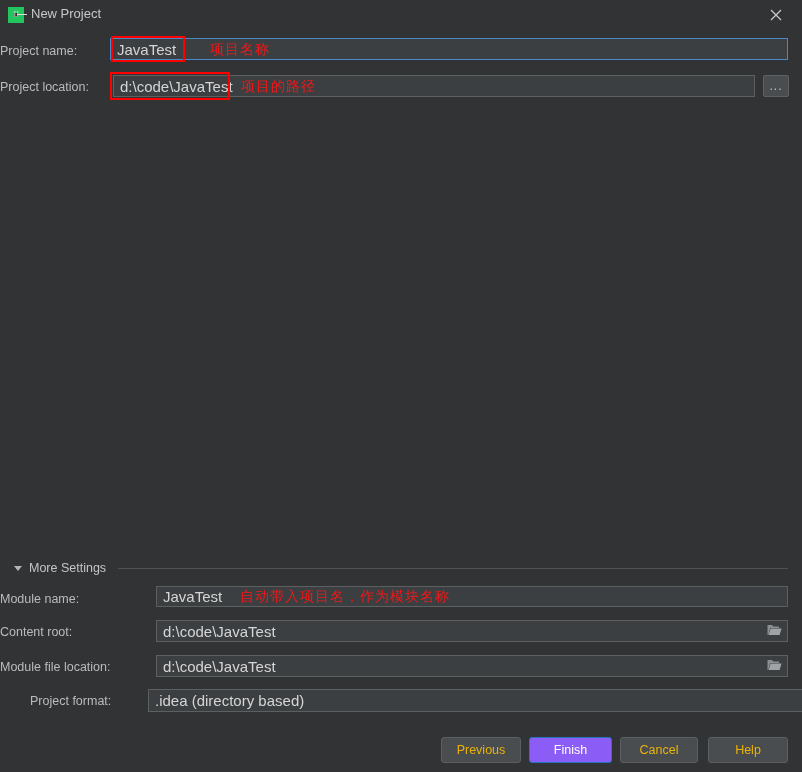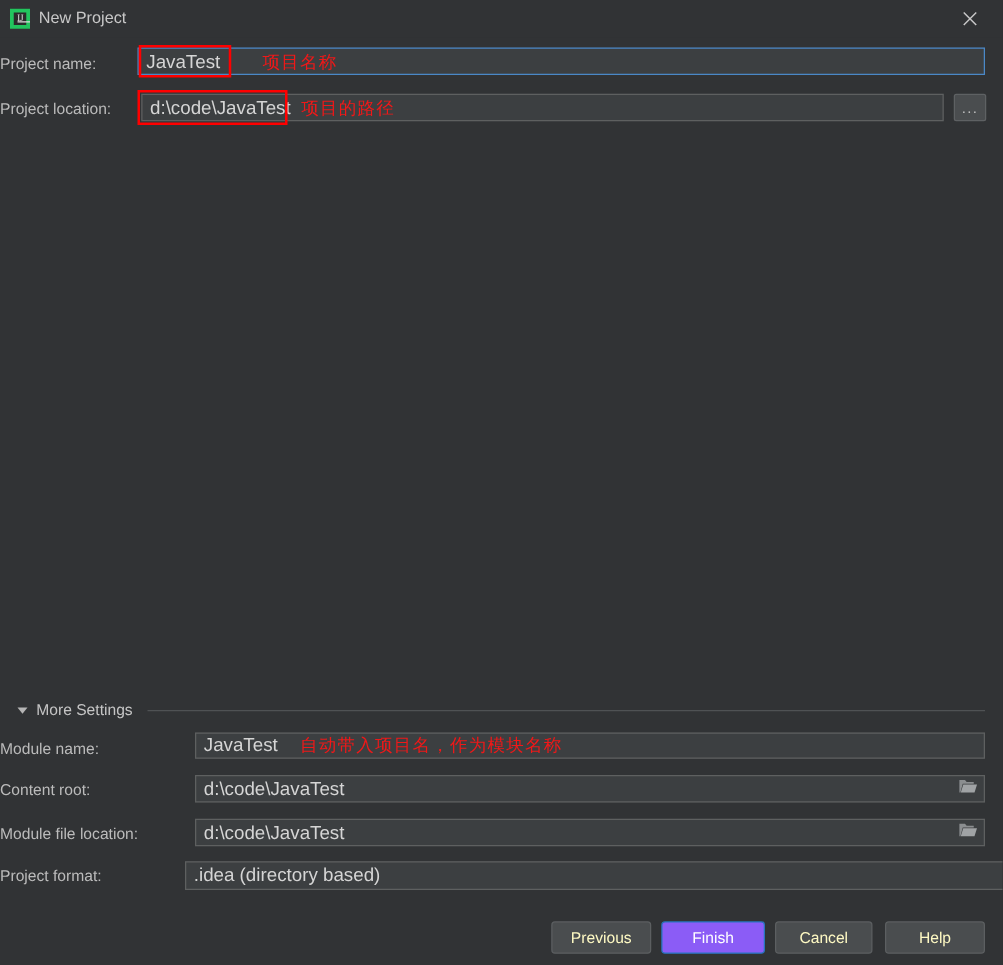--- a/index.html
+++ b/index.html
@@ -24,21 +24,21 @@
     left: 0; top: 0;
     width: 802px; height: 30px;
     background: #313335;
     display: flex;
     align-items: center;
   }
   .ij-icon {
     position: absolute;
     left: 8px; top: 7px;
     width: 16px; height: 16px;
-    border: 3px solid #22c55e;
+    border: 6px solid #22c55e;
     background: #2b2b2b;
     display: flex;
     align-items: center;
     justify-content: center;
     font-size: 8px;
     line-height: 1;
     font-family: "Liberation Serif", serif;
     color: #dcdcdc;
     letter-spacing: -0.5px;
   }
@@ -171,21 +171,21 @@
     border-top: 5px solid #c0c0c0;
   }
 
   
   .btn {
     position: absolute;
     height: 26px;
     background: #4a4d4f;
     border: 1px solid #5c5f61;
     border-radius: 3px;
-    color: #fef9c3;
+    color: #eab308;
     font-size: 12.5px;
     display: flex;
     align-items: center;
     justify-content: center;
     cursor: pointer;
     user-select: none;
   }
   .btn.primary {
     background: #8b5cf6;
     border: 1px solid #2675bf;
@@ -250,21 +250,21 @@
 <div class="field" style="left:156px; top:655px; width:632px; height:22px;">
   <span>d:\code\JavaTest</span>
   <span class="folder-icon">
     <svg width="15" height="13" viewBox="0 0 15 13">
       <path d="M0.5 11.5 L0.5 1.5 L5 1.5 L6.3 3 L12 3 L12 4.4 L3.2 4.4 L1.3 11.5 Z" fill="#8b8e90"></path>
       <path d="M3.6 5 L14.6 5 L12.6 11.5 L1.6 11.5 Z" fill="#a0a3a5"></path>
     </svg>
   </span>
 </div>
 
-<div class="row-label" style="left:0px; top:694px; width:152px;">Project format:</div>
+<div class="row-label" style="left:0px; top:694px; width:152px;padding-left:30px;">Project format:</div>
 <div class="field" style="left:148px; top:689px; width:764px; height:23px;">
   <span>.idea (directory based)</span>
   <span class="combo-arrow"></span>
 </div>
 
 <div class="btn" style="left:441px; top:737px; width:80px;">Previous</div>
 <div class="btn primary" style="left:529px; top:737px; width:83px;">Finish</div>
 <div class="btn" style="left:620px; top:737px; width:78px;">Cancel</div>
 <div class="btn" style="left:708px; top:737px; width:80px;">Help</div>
 

